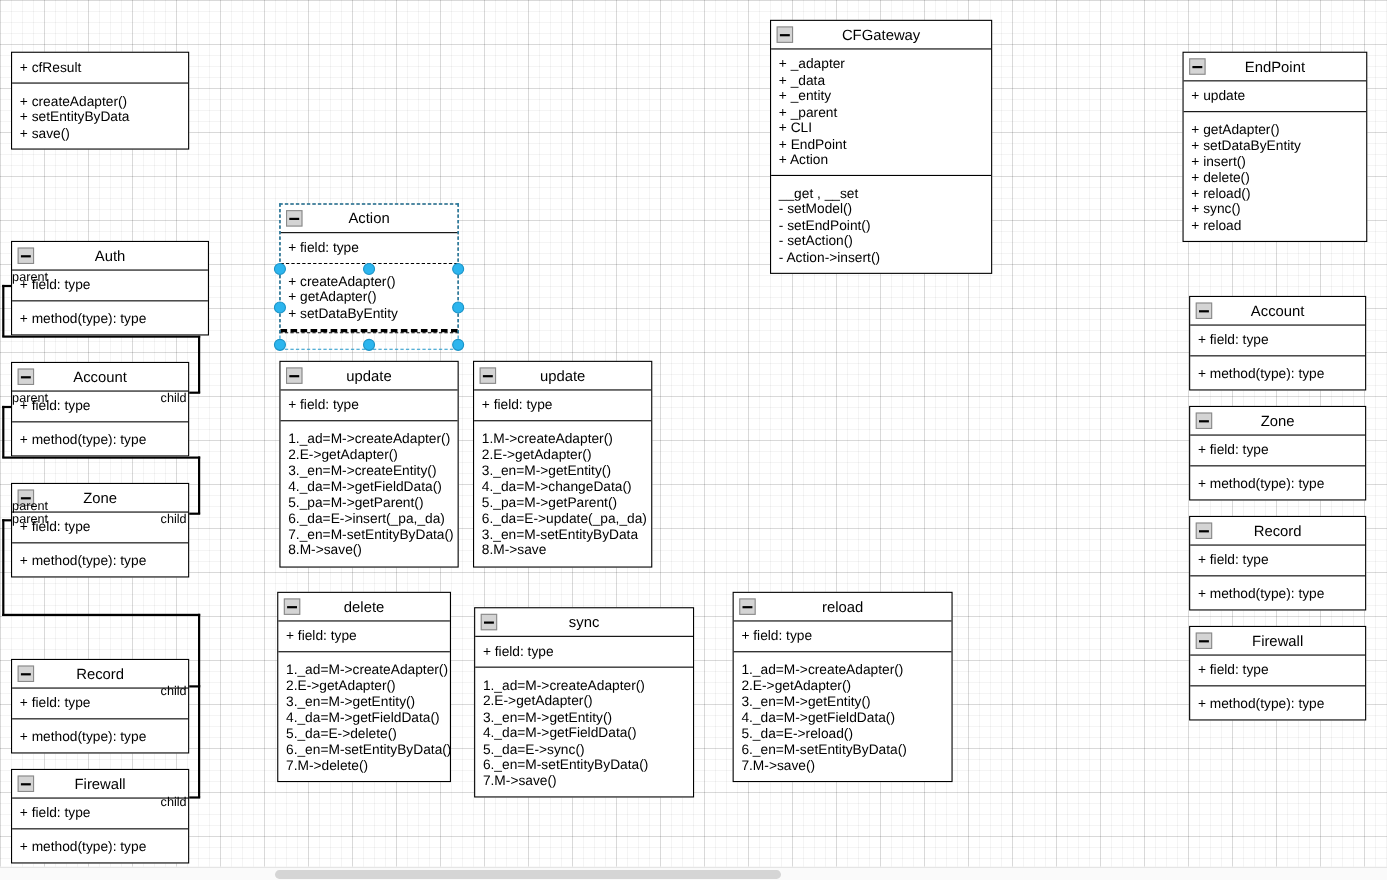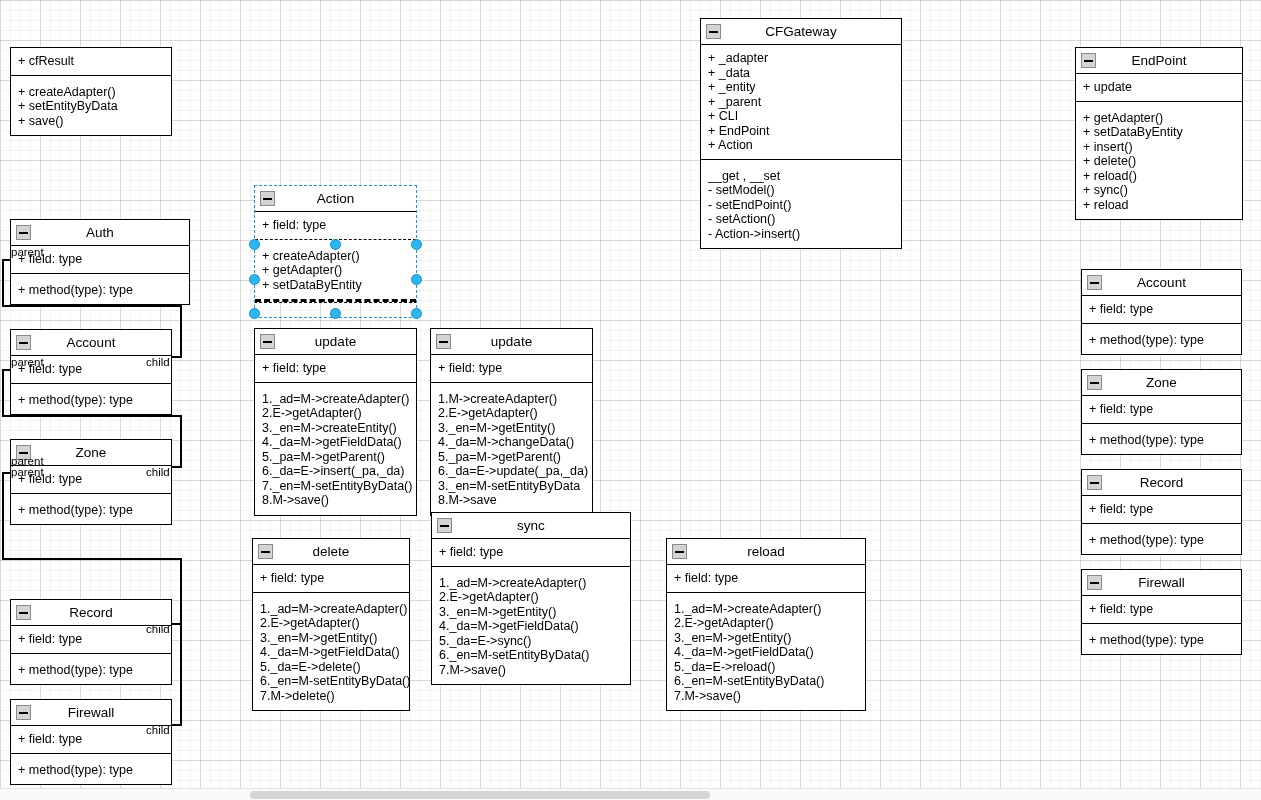--- a/index.html
+++ b/index.html
@@ -273,21 +273,21 @@
         <div class="sect pad">
           <div class="row">1._ad=M-&gt;createAdapter()</div>
           <div class="row">2.E-&gt;getAdapter()</div>
           <div class="row">3._en=M-&gt;getEntity()</div>
           <div class="row">4._da=M-&gt;getFieldData()</div>
           <div class="row">5._da=E-&gt;delete()</div>
           <div class="row">6._en=M-setEntityByData()</div>
           <div class="row">7.M-&gt;delete()</div>
         </div>
       </div>
-      <div class="uml" style="left: 431px; top: 512px; width: 200px;">
+      <div class="uml" style="left: 431px; top: 552px; width: 200px;">
         <div class="hdr">
           <span class="collapse"></span>
           <span>sync</span>
         </div>
         <div class="sect">
           <div class="row">+ field: type</div>
         </div>
         <div class="sect pad">
           <div class="row">1._ad=M-&gt;createAdapter()</div>
           <div class="row">2.E-&gt;getAdapter()</div>

